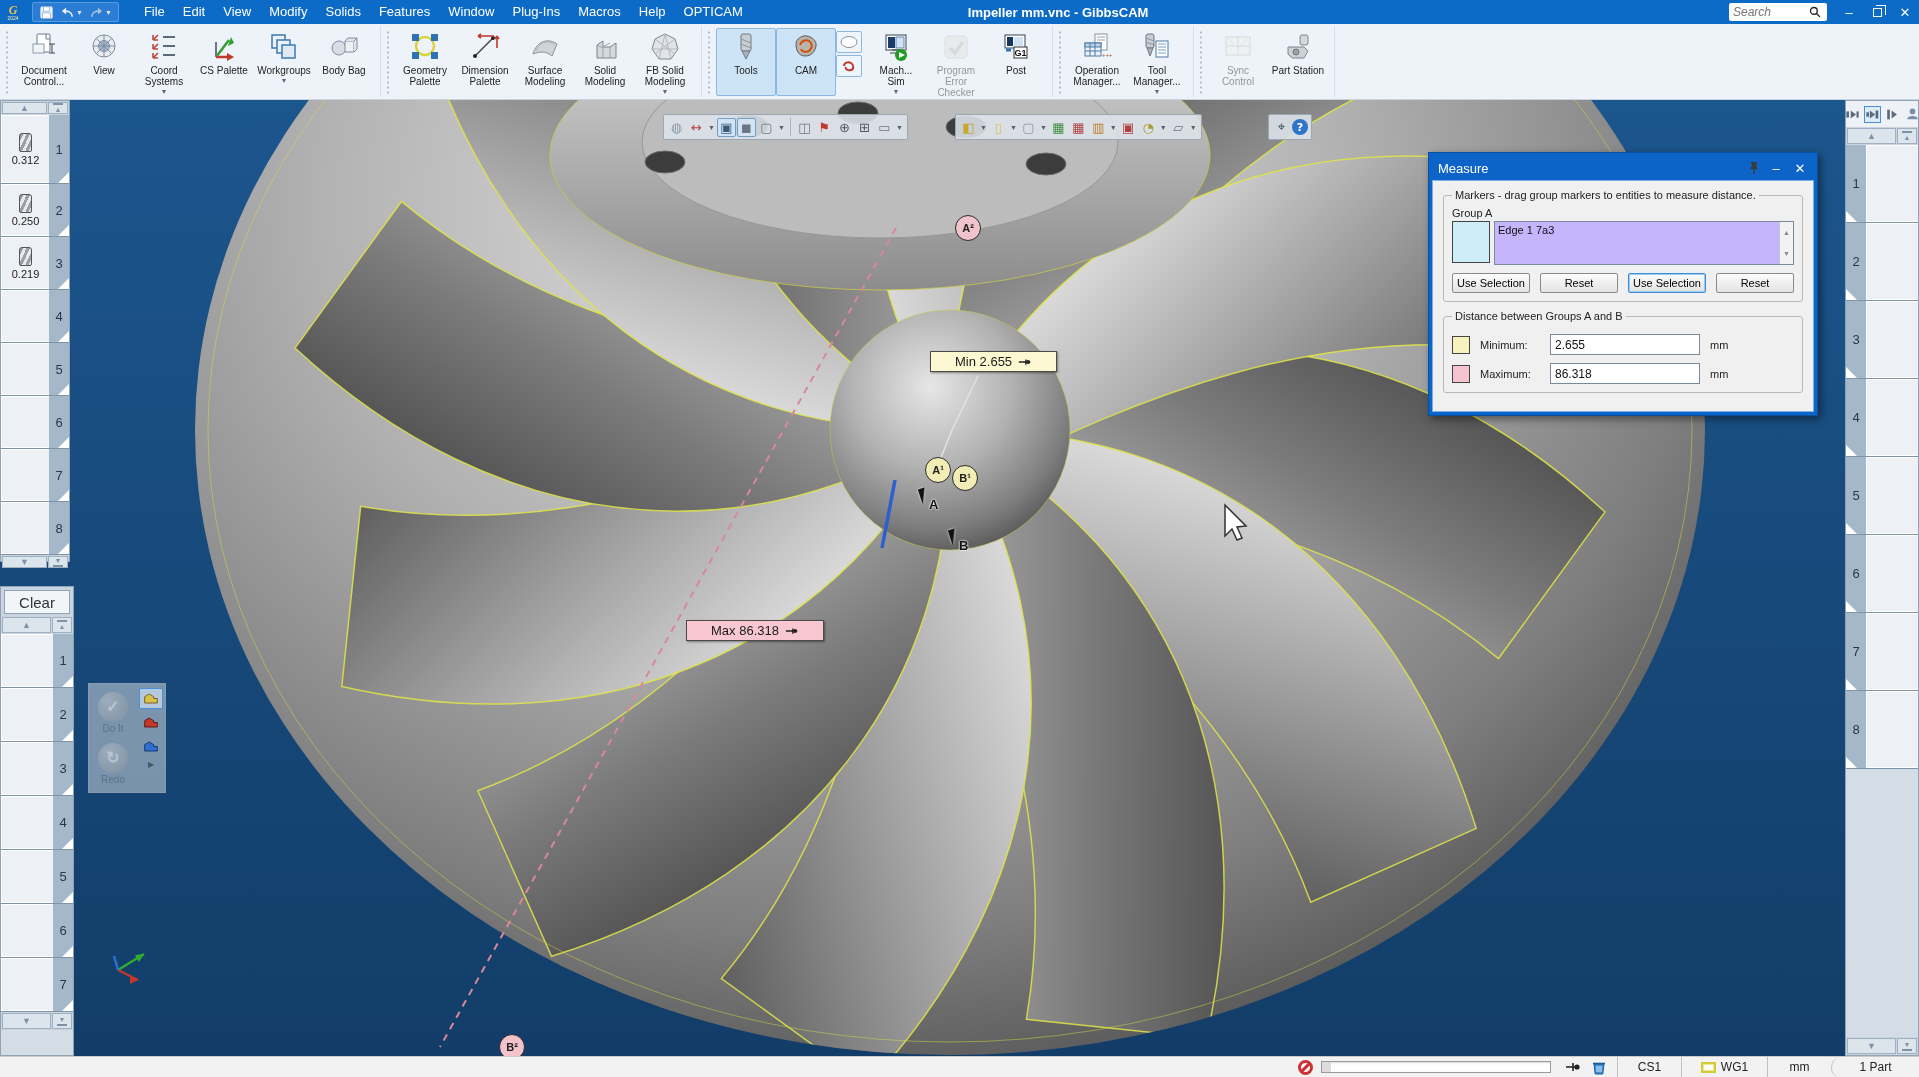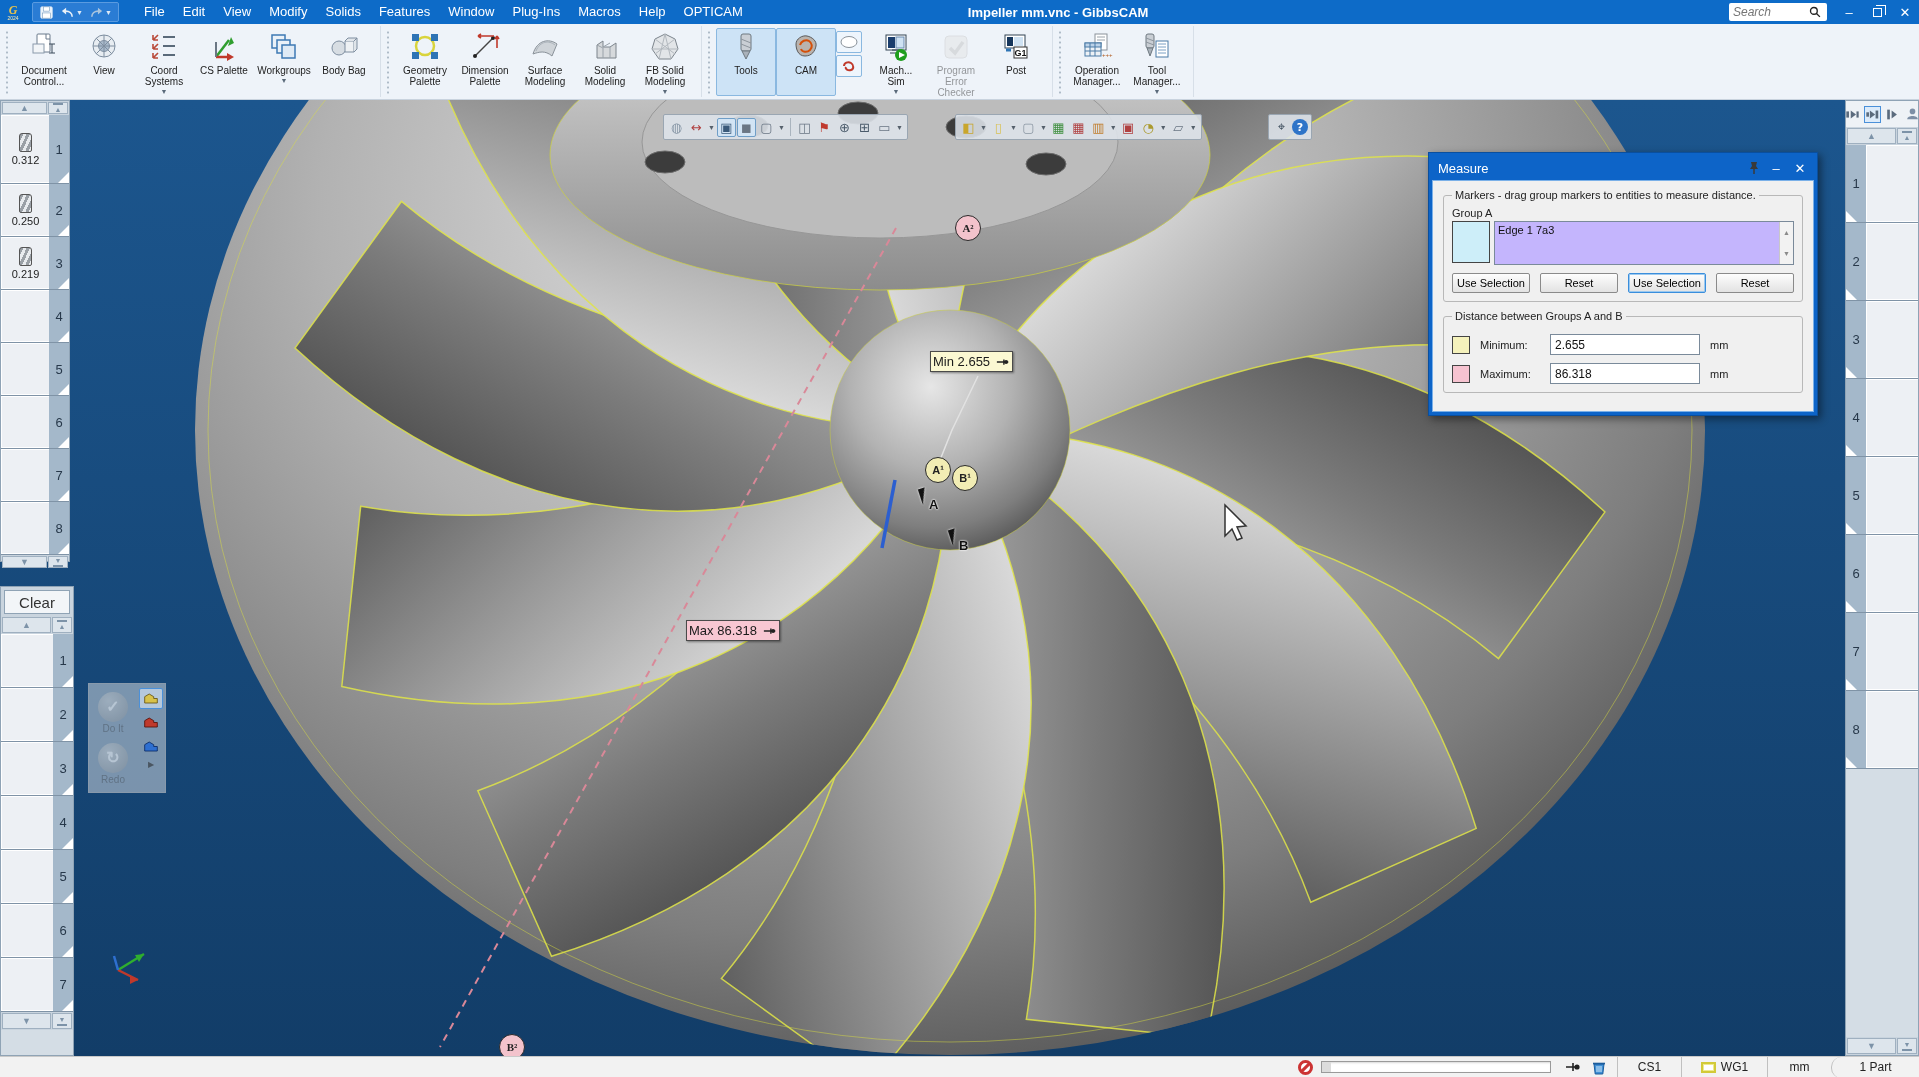--- a/index.html
+++ b/index.html
@@ -47,26 +47,26 @@
 
   
   .strip { position:absolute; display:flex; align-items:center; gap:1px; background:rgba(222,228,234,.88); border:1px solid #9aa6b2; border-radius:2px; padding:2px 3px; height:26px; }
   .sicon { width:19px; height:19px; display:flex; align-items:center; justify-content:center; font-size:13px; cursor:pointer; border:1px solid transparent; border-radius:2px; font-family:"DejaVu Sans",sans-serif; }
   .sicon.sel { border-color:#6f9ec7; background:#d2e4f4; }
   .sicon.helpbg { background:#2e74c8; color:#fff; border-radius:50%; width:16px; height:16px; font-size:11px; font-weight:bold; }
   .scaret { font-size:7px; color:#55606b; margin:0 1px; cursor:pointer; }
   .ssep { width:1px; height:18px; background:#aab4be; margin:0 3px; }
 
   
-  .mtag { position:absolute; display:flex; align-items:center; gap:6px; border:1px solid #4a4a4a; font-size:13px; color:#1a1a1a; padding:2px 2px; box-shadow:1px 1px 2px rgba(0,0,0,.4); cursor:pointer; }
+  .mtag { position:absolute; display:flex; align-items:center; gap:6px; border:1px solid #4a4a4a; font-size:13px; color:#1a1a1a; padding:2px 24px; box-shadow:1px 1px 2px rgba(0,0,0,.4); cursor:pointer; }
   .mtag.min { background:#fbf8d2; }
   .mtag.max { background:#f8c7d2; }
   .mtag svg { width:14px; height:10px; }
   .marker { position:absolute; width:26px; height:26px; border-radius:50%; border:1.5px solid #2a2a2a; display:flex; align-items:center; justify-content:center; font-size:11px; font-weight:bold; color:#222; cursor:grab; }
-  .marker.pink { background:#f3c3cc;font-family:Liberation Serif, serif; }
+  .marker.pink { background:#f3c3cc; }
   .marker.yellow { background:#f2edb4; }
   .dragcur { position:absolute; width:26px; height:26px; cursor:default; }
   .dragcur .arrowglyph { position:absolute; left:0; top:0; width:0; height:0; border-left:7px solid #111; border-right:7px solid transparent; border-bottom:16px solid transparent; border-top:0; transform:rotate(-18deg); filter:drop-shadow(0 0 1px #fff); }
   .dragcur .dl { position:absolute; left:9px; top:10px; font-size:13px; font-weight:bold; color:#111; text-shadow:0 0 2px #fff,0 0 2px #fff; }
 
   
   .do-palette { position:absolute; left:88px; top:583px; width:78px; height:110px; background:rgba(205,213,221,.55); border:1px solid rgba(150,160,170,.5); display:flex; }
   .dp-left { width:48px; display:flex; flex-direction:column; align-items:center; justify-content:space-around; padding:3px 0; }
   .dp-btn { display:flex; flex-direction:column; align-items:center; opacity:.55; cursor:default; }
   .dp-circle { width:30px; height:30px; border-radius:50%; background:radial-gradient(circle at 35% 30%,#b9c2ca,#828e99); display:flex; align-items:center; justify-content:center; color:#e8edf2; font-size:16px; font-weight:bold; }
@@ -436,20 +436,43 @@
               <path d="M5 7l8 3 M5 11l8 3" stroke="#8d959d"></path>
               <path d="M6 17h6l-3 8z" fill="#aab2ba" stroke="#6e7880"></path>
               <rect x="15" y="10" width="12" height="16" fill="#fff" stroke="#4a7ba6"></rect>
               <path d="M17 13h8 M17 16h8 M17 19h8 M17 22h8" stroke="#7aa0c4"></path>
             </svg></div>
           <div class="rlbl">
             <div>Tool</div>
             <div>Manager...</div>
           </div>
           <div class="rcaret">▼</div>
+        </div>
+      </div>
+      <div class="rgroup">
+        <div class="grip"></div>
+        <div class="rbtn disabled">
+          <div class="ricon"><svg viewBox="0 0 32 32">
+              <rect x="4" y="6" width="24" height="18" fill="#f2f2f2" stroke="#bbb"></rect>
+              <path d="M16 6v18 M4 15h24" stroke="#bbb"></path>
+              <path d="M6 8l6 5 M26 8l-6 5" stroke="#ccc"></path>
+            </svg></div>
+          <div class="rlbl">
+            <div>Sync Control</div>
+          </div>
+        </div>
+        <div class="rbtn">
+          <div class="ricon"><svg viewBox="0 0 32 32">
+              <rect x="18" y="4" width="8" height="10" rx="2" fill="#d6d9dc" stroke="#7c848c"></rect>
+              <path d="M6 16h16l4 4-4 7H10l-4-4z" fill="#cdd2d7" stroke="#7c848c"></path>
+              <circle cx="14" cy="21" r="3" fill="#9aa2aa" stroke="#6e7880"></circle>
+            </svg></div>
+          <div class="rlbl">
+            <div>Part Station</div>
+          </div>
         </div>
       </div>
     </div>
 
   <div class="viewport">
     <svg class="scene" id="scene" width="1845" height="956" viewBox="0 0 1845 956">
       <defs>
         <linearGradient id="bgGrad" x1="0" y1="0" x2="0" y2="1">
           <stop offset="0" stop-color="#1c568e"></stop>
             <stop offset="1" stop-color="#123d68"></stop>

